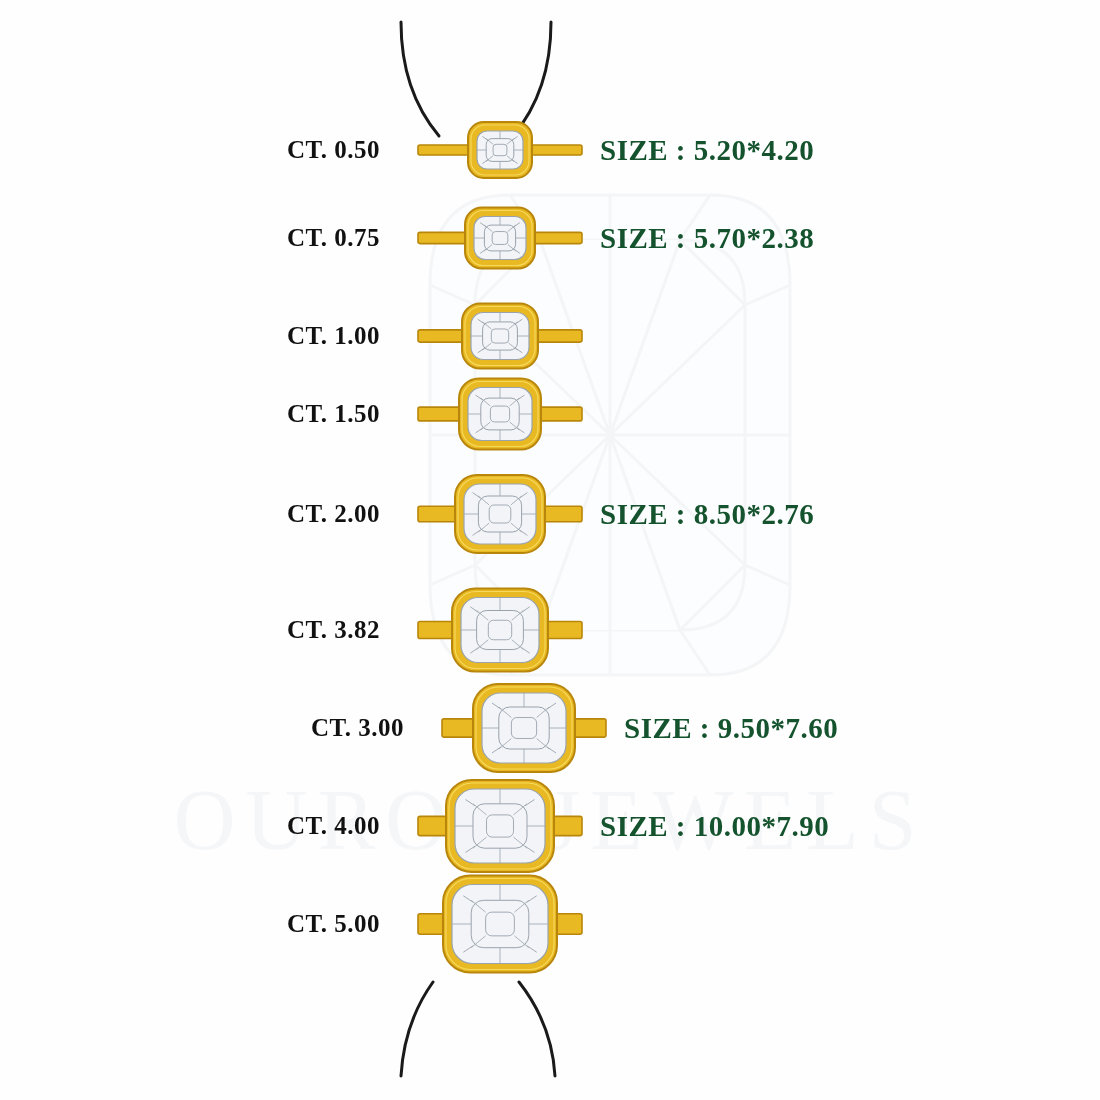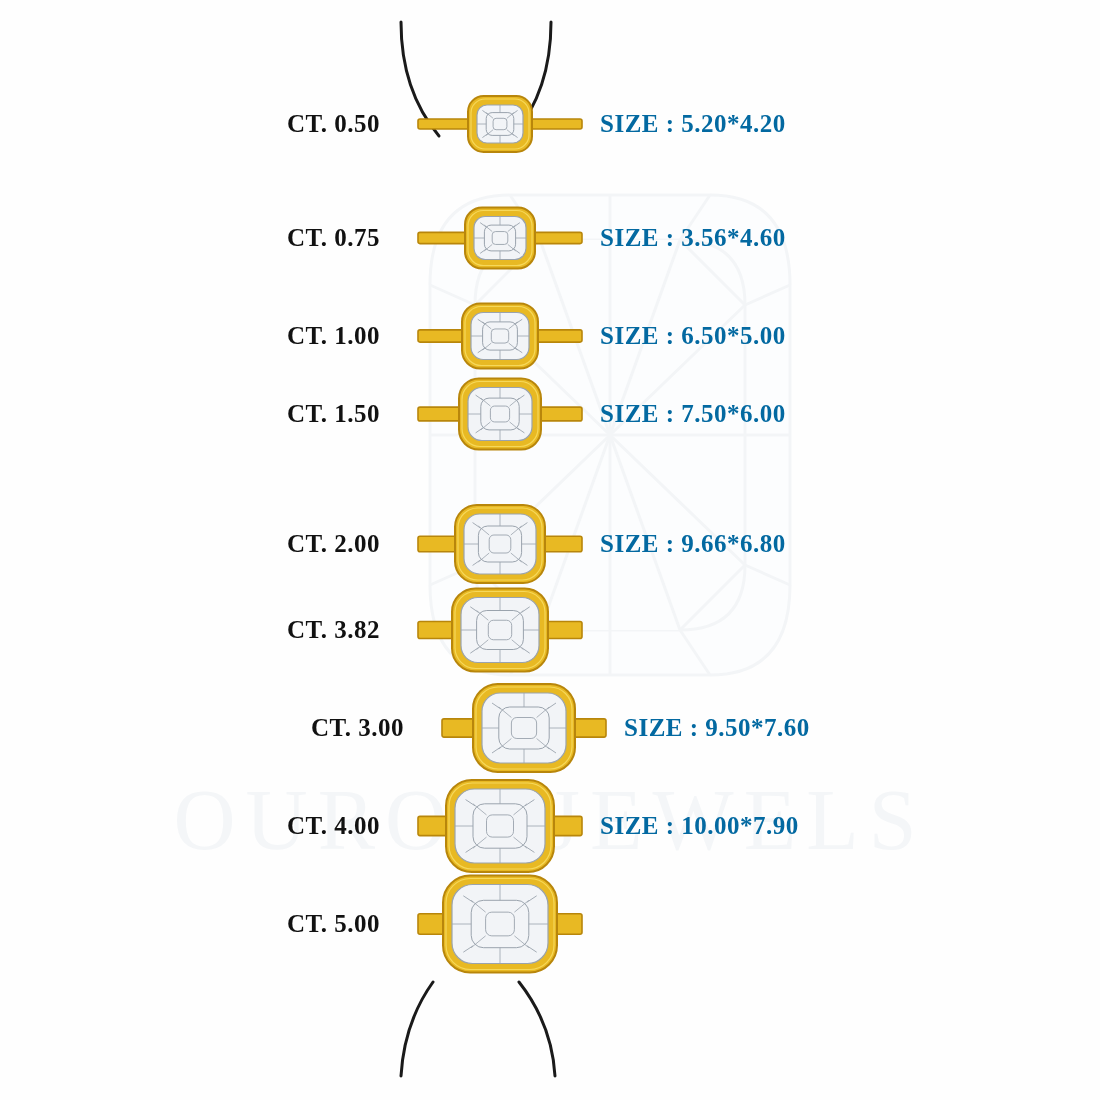--- a/index.html
+++ b/index.html
@@ -89,22 +89,22 @@
     align-items: center;
     justify-content: center;
   }
   .size-label {
     position: absolute;
     left: 600px;
     width: 420px;
     text-align: left;
     font-family: "Liberation Serif", serif;
     font-weight: bold;
-    font-size: 25px;
-    color: #0369a1;
+    font-size: 29px;
+    color: #14532d;
     letter-spacing: 0.5px;
   }
 </style>
 </head>
 <body>
 
 <div id="page">
 
   <svg id="watermark-gem" viewBox="0 0 440 560" fill="none">
     <g stroke="#f3f5f7" stroke-width="3" fill="#fcfdfe">
@@ -124,21 +124,21 @@
     <path d="M46 2 C 46 45, 58 85, 84 116" stroke="#1a1a1a" stroke-width="3" stroke-linecap="round" fill="none"></path>
     <path d="M196 2 C 196 45, 184 85, 158 116" stroke="#1a1a1a" stroke-width="3" stroke-linecap="round" fill="none"></path>
   </svg>
 
   <svg class="band-curve" id="band-curve-bottom" width="260" height="100" viewBox="0 0 260 100" fill="none">
     <path d="M78 2 C 58 30, 48 62, 46 96" stroke="#1a1a1a" stroke-width="3" stroke-linecap="round" fill="none"></path>
     <path d="M164 2 C 186 30, 198 62, 200 96" stroke="#1a1a1a" stroke-width="3" stroke-linecap="round" fill="none"></path>
   </svg>
 
   <div id="rows">
-      <div class="row" style="top: 74px;">
+      <div class="row" style="top: 100px;">
         <div class="ct-label">CT. 0.50</div>
         <div class="ring-cell">
           <svg width="180" height="100" viewBox="0 0 180 100">
             <rect x="8" y="45" width="52" height="10" rx="2" fill="#e8b923" stroke="#b8860b" stroke-width="1.6"></rect>
             <rect x="120" y="45" width="52" height="10" rx="2" fill="#e8b923" stroke="#b8860b" stroke-width="1.6"></rect>
             <rect x="58" y="22" width="64" height="56" rx="15.680000000000001" ry="15.680000000000001" fill="#e8b923" stroke="#b8860b" stroke-width="2"></rect>
             <rect x="61" y="25" width="58" height="50" rx="14.112000000000002" ry="14.112000000000002" fill="none" stroke="#f6d85a" stroke-width="1.2"></rect>
             <rect x="67" y="31" width="46" height="38" rx="9.88" ry="9.88" fill="#f2f4f7" stroke="#9aa3ad" stroke-width="1.2"></rect>
             <rect x="76.2" y="38.6" width="27.599999999999998" height="22.8" rx="5.928" ry="5.928" fill="none" stroke="#9aa3ad" stroke-width="1"></rect>
             <rect x="83.1" y="44.3" width="13.799999999999999" height="11.4" rx="2.964" ry="2.964" fill="none" stroke="#9aa3ad" stroke-width="0.9"></rect>
@@ -176,21 +176,21 @@
             <line x1="90" y1="28.5" x2="90" y2="37.1" stroke="#9aa3ad" stroke-width="0.8"></line>
             <line x1="90" y1="71.5" x2="90" y2="62.9" stroke="#9aa3ad" stroke-width="0.8"></line>
             <line x1="64" y1="50" x2="74.4" y2="50" stroke="#9aa3ad" stroke-width="0.8"></line>
             <line x1="116" y1="50" x2="105.6" y2="50" stroke="#9aa3ad" stroke-width="0.8"></line>
             <line x1="74.4" y1="37.1" x2="82.2" y2="43.55" stroke="#9aa3ad" stroke-width="0.8"></line>
             <line x1="105.6" y1="37.1" x2="97.8" y2="43.55" stroke="#9aa3ad" stroke-width="0.8"></line>
             <line x1="105.6" y1="62.9" x2="97.8" y2="56.45" stroke="#9aa3ad" stroke-width="0.8"></line>
             <line x1="74.4" y1="62.9" x2="82.2" y2="56.45" stroke="#9aa3ad" stroke-width="0.8"></line>
           </svg>
         </div>
-        <div class="size-label">SIZE : 3.56*4.60</div>
+        <div class="size-label">SIZE : 5.70*2.38</div>
       </div>
       <div class="row" style="top: 286px;">
         <div class="ct-label">CT. 1.00</div>
         <div class="ring-cell">
           <svg width="180" height="100" viewBox="0 0 180 100">
             <rect x="8" y="43.89" width="46" height="12.22" rx="2" fill="#e8b923" stroke="#b8860b" stroke-width="1.6"></rect>
             <rect x="126" y="43.89" width="46" height="12.22" rx="2" fill="#e8b923" stroke="#b8860b" stroke-width="1.6"></rect>
             <rect x="52" y="17.5" width="76" height="65" rx="18.200000000000003" ry="18.200000000000003" fill="#e8b923" stroke="#b8860b" stroke-width="2"></rect>
             <rect x="55" y="20.5" width="70" height="59" rx="16.380000000000003" ry="16.380000000000003" fill="none" stroke="#f6d85a" stroke-width="1.2"></rect>
             <rect x="61" y="26.5" width="58" height="47" rx="12.22" ry="12.22" fill="#f2f4f7" stroke="#9aa3ad" stroke-width="1.2"></rect>
@@ -203,21 +203,20 @@
             <line x1="90" y1="26.5" x2="90" y2="35.9" stroke="#9aa3ad" stroke-width="0.8"></line>
             <line x1="90" y1="73.5" x2="90" y2="64.1" stroke="#9aa3ad" stroke-width="0.8"></line>
             <line x1="61" y1="50" x2="72.6" y2="50" stroke="#9aa3ad" stroke-width="0.8"></line>
             <line x1="119" y1="50" x2="107.4" y2="50" stroke="#9aa3ad" stroke-width="0.8"></line>
             <line x1="72.6" y1="35.9" x2="81.3" y2="42.95" stroke="#9aa3ad" stroke-width="0.8"></line>
             <line x1="107.4" y1="35.9" x2="98.7" y2="42.95" stroke="#9aa3ad" stroke-width="0.8"></line>
             <line x1="107.4" y1="64.1" x2="98.7" y2="57.05" stroke="#9aa3ad" stroke-width="0.8"></line>
             <line x1="72.6" y1="64.1" x2="81.3" y2="57.05" stroke="#9aa3ad" stroke-width="0.8"></line>
           </svg>
         </div>
-        <div class="size-label">SIZE : 6.50*5.00</div>
       </div>
       <div class="row" style="top: 364px;">
         <div class="ct-label">CT. 1.50</div>
         <div class="ring-cell">
           <svg width="180" height="100" viewBox="0 0 180 100">
             <rect x="8" y="43.11" width="43" height="13.780000000000001" rx="2" fill="#e8b923" stroke="#b8860b" stroke-width="1.6"></rect>
             <rect x="129" y="43.11" width="43" height="13.780000000000001" rx="2" fill="#e8b923" stroke="#b8860b" stroke-width="1.6"></rect>
             <rect x="49" y="14.5" width="82" height="71" rx="19.880000000000003" ry="19.880000000000003" fill="#e8b923" stroke="#b8860b" stroke-width="2"></rect>
             <rect x="52" y="17.5" width="76" height="65" rx="17.892000000000003" ry="17.892000000000003" fill="none" stroke="#f6d85a" stroke-width="1.2"></rect>
             <rect x="58" y="23.5" width="64" height="53" rx="13.780000000000001" ry="13.780000000000001" fill="#f2f4f7" stroke="#9aa3ad" stroke-width="1.2"></rect>
@@ -230,23 +229,22 @@
             <line x1="90" y1="23.5" x2="90" y2="34.1" stroke="#9aa3ad" stroke-width="0.8"></line>
             <line x1="90" y1="76.5" x2="90" y2="65.9" stroke="#9aa3ad" stroke-width="0.8"></line>
             <line x1="58" y1="50" x2="70.8" y2="50" stroke="#9aa3ad" stroke-width="0.8"></line>
             <line x1="122" y1="50" x2="109.2" y2="50" stroke="#9aa3ad" stroke-width="0.8"></line>
             <line x1="70.8" y1="34.1" x2="80.4" y2="42.05" stroke="#9aa3ad" stroke-width="0.8"></line>
             <line x1="109.2" y1="34.1" x2="99.6" y2="42.05" stroke="#9aa3ad" stroke-width="0.8"></line>
             <line x1="109.2" y1="65.9" x2="99.6" y2="57.95" stroke="#9aa3ad" stroke-width="0.8"></line>
             <line x1="70.8" y1="65.9" x2="80.4" y2="57.95" stroke="#9aa3ad" stroke-width="0.8"></line>
           </svg>
         </div>
-        <div class="size-label">SIZE : 7.50*6.00</div>
-      </div>
-      <div class="row" style="top: 494px;">
+      </div>
+      <div class="row" style="top: 464px;">
         <div class="ct-label">CT. 2.00</div>
         <div class="ring-cell">
           <svg width="180" height="100" viewBox="0 0 180 100">
             <rect x="8" y="42.2" width="39" height="15.600000000000001" rx="2" fill="#e8b923" stroke="#b8860b" stroke-width="1.6"></rect>
             <rect x="133" y="42.2" width="39" height="15.600000000000001" rx="2" fill="#e8b923" stroke="#b8860b" stroke-width="1.6"></rect>
             <rect x="45" y="11" width="90" height="78" rx="21.840000000000003" ry="21.840000000000003" fill="#e8b923" stroke="#b8860b" stroke-width="2"></rect>
             <rect x="48" y="14" width="84" height="72" rx="19.656000000000002" ry="19.656000000000002" fill="none" stroke="#f6d85a" stroke-width="1.2"></rect>
             <rect x="54" y="20" width="72" height="60" rx="15.600000000000001" ry="15.600000000000001" fill="#f2f4f7" stroke="#9aa3ad" stroke-width="1.2"></rect>
             <rect x="68.4" y="32" width="43.199999999999996" height="36" rx="9.360000000000001" ry="9.360000000000001" fill="none" stroke="#9aa3ad" stroke-width="1"></rect>
             <rect x="79.2" y="41" width="21.599999999999998" height="18" rx="4.680000000000001" ry="4.680000000000001" fill="none" stroke="#9aa3ad" stroke-width="0.9"></rect>
@@ -257,21 +255,21 @@
             <line x1="90" y1="20" x2="90" y2="32" stroke="#9aa3ad" stroke-width="0.8"></line>
             <line x1="90" y1="80" x2="90" y2="68" stroke="#9aa3ad" stroke-width="0.8"></line>
             <line x1="54" y1="50" x2="68.4" y2="50" stroke="#9aa3ad" stroke-width="0.8"></line>
             <line x1="126" y1="50" x2="111.6" y2="50" stroke="#9aa3ad" stroke-width="0.8"></line>
             <line x1="68.4" y1="32" x2="79.2" y2="41" stroke="#9aa3ad" stroke-width="0.8"></line>
             <line x1="111.6" y1="32" x2="100.8" y2="41" stroke="#9aa3ad" stroke-width="0.8"></line>
             <line x1="111.6" y1="68" x2="100.8" y2="59" stroke="#9aa3ad" stroke-width="0.8"></line>
             <line x1="68.4" y1="68" x2="79.2" y2="59" stroke="#9aa3ad" stroke-width="0.8"></line>
           </svg>
         </div>
-        <div class="size-label">SIZE : 9.66*6.80</div>
+        <div class="size-label">SIZE : 8.50*2.76</div>
       </div>
       <div class="row" style="top: 580px;">
         <div class="ct-label">CT. 3.82</div>
         <div class="ring-cell">
           <svg width="180" height="100" viewBox="0 0 180 100">
             <rect x="8" y="41.55" width="36" height="16.900000000000002" rx="2" fill="#e8b923" stroke="#b8860b" stroke-width="1.6"></rect>
             <rect x="136" y="41.55" width="36" height="16.900000000000002" rx="2" fill="#e8b923" stroke="#b8860b" stroke-width="1.6"></rect>
             <rect x="42" y="8.5" width="96" height="83" rx="23.240000000000002" ry="23.240000000000002" fill="#e8b923" stroke="#b8860b" stroke-width="2"></rect>
             <rect x="45" y="11.5" width="90" height="77" rx="20.916000000000004" ry="20.916000000000004" fill="none" stroke="#f6d85a" stroke-width="1.2"></rect>
             <rect x="51" y="17.5" width="78" height="65" rx="16.900000000000002" ry="16.900000000000002" fill="#f2f4f7" stroke="#9aa3ad" stroke-width="1.2"></rect>

